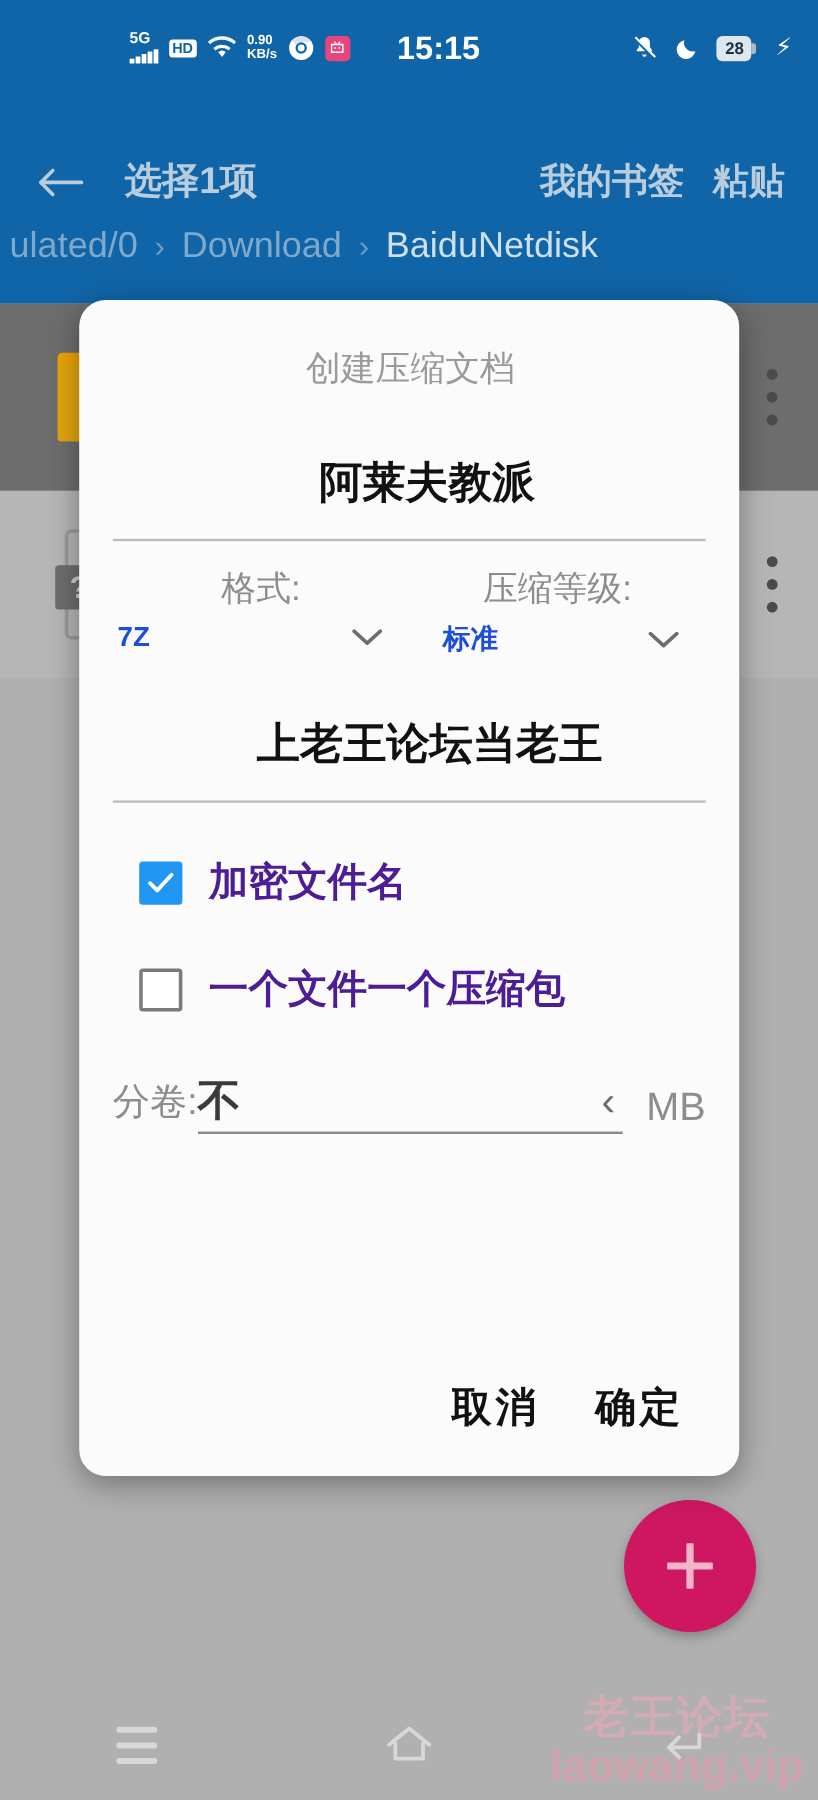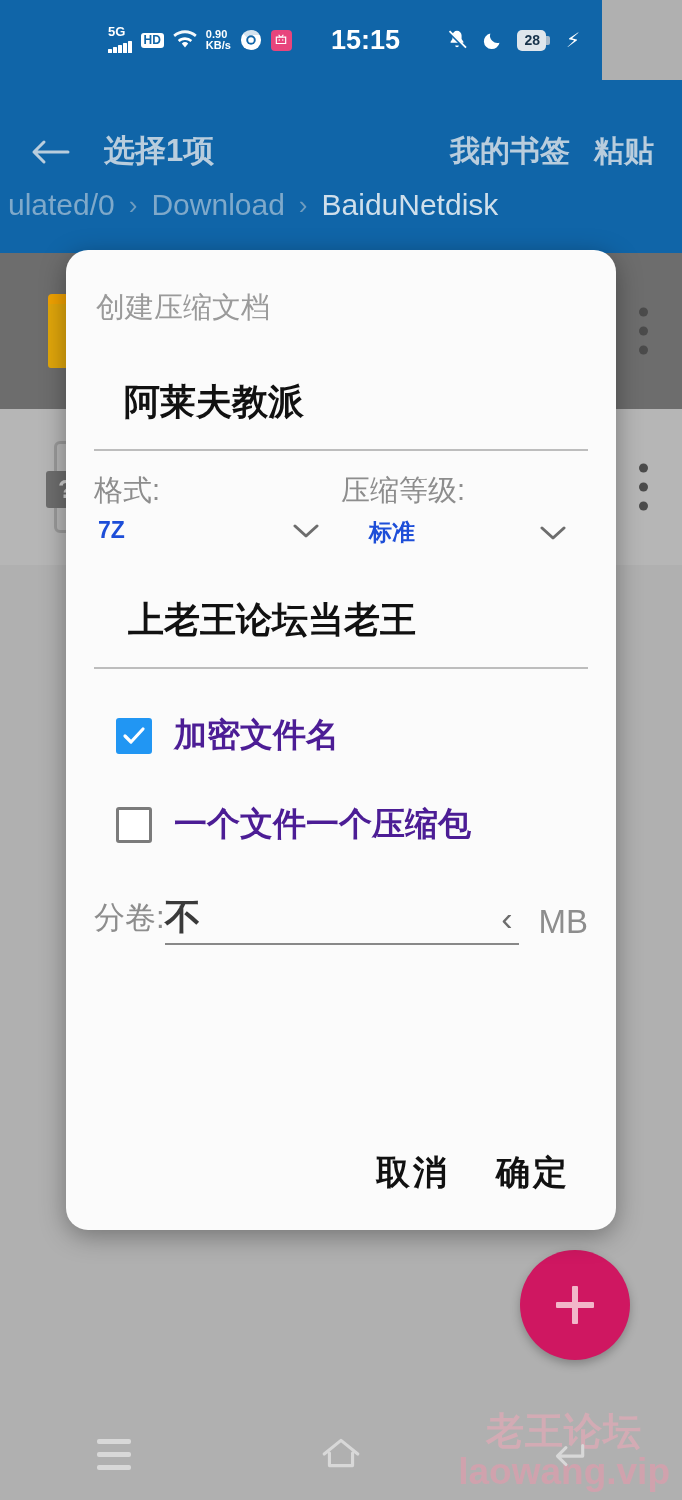--- a/index.html
+++ b/index.html
@@ -13,21 +13,21 @@
   #screen {
     position: relative;
     width: 682px; height: 1500px;
     background: #b0b0b0;
     overflow: hidden;
   }
 
   
   .statusbar {
     position: absolute; top: 0; left: 0;
-    width: 602px; height: 80px;
+    width: 682px; height: 80px;
     background: #1065a8;
     display: flex; align-items: center;
     padding: 0 22px;
   }
   .sb-left { display: flex; align-items: center; gap: 9px; flex: 0 0 auto; margin-left: 86px;}
   .sb-right { display: flex; align-items: center; gap: 14px; margin-left: auto; }
 
   .ic-5g { position: relative; display: flex; align-items: flex-end; height: 26px; }
   .ic-5g .lbl { font-size: 13px; font-weight: bold; color: #fff; line-height: 10px; position: absolute; top: 0; left: 0; }
   .ic-5g .bars { display: flex; align-items: flex-end; gap: 1.5px; height: 12px; margin-top: 14px;}
@@ -174,21 +174,21 @@
   .nav-recents i { display:block; width: 34px; height: 5px; background: #d8d8d8; border-radius: 2px; margin: 4px 0;}
   .nav-recents { display: flex; flex-direction: column; align-items: center;}
   .dialog {
     position: absolute;
     left: 66px; top: 250px;
     width: 550px; height: 980px;
     background: #fbfbfb;
     border-radius: 22px;
     box-shadow: 0 6px 26px rgba(0,0,0,0.35);
     padding: 0 28px;
-    display: flex; flex-direction: column;
+    display: flex; flex-direction: column; text-align: center;
   }
   .dlg-title {
     color: #9a9a9a; font-size: 29px;
     margin-top: 38px; margin-left: 2px;
   }
   .field-name {
     color: #111; font-size: 36px; font-weight: bold;
     margin-top: 50px; margin-left: 30px;
   }
   .underline { height: 2px; background: #bdbdbd; margin-top: 22px; }

